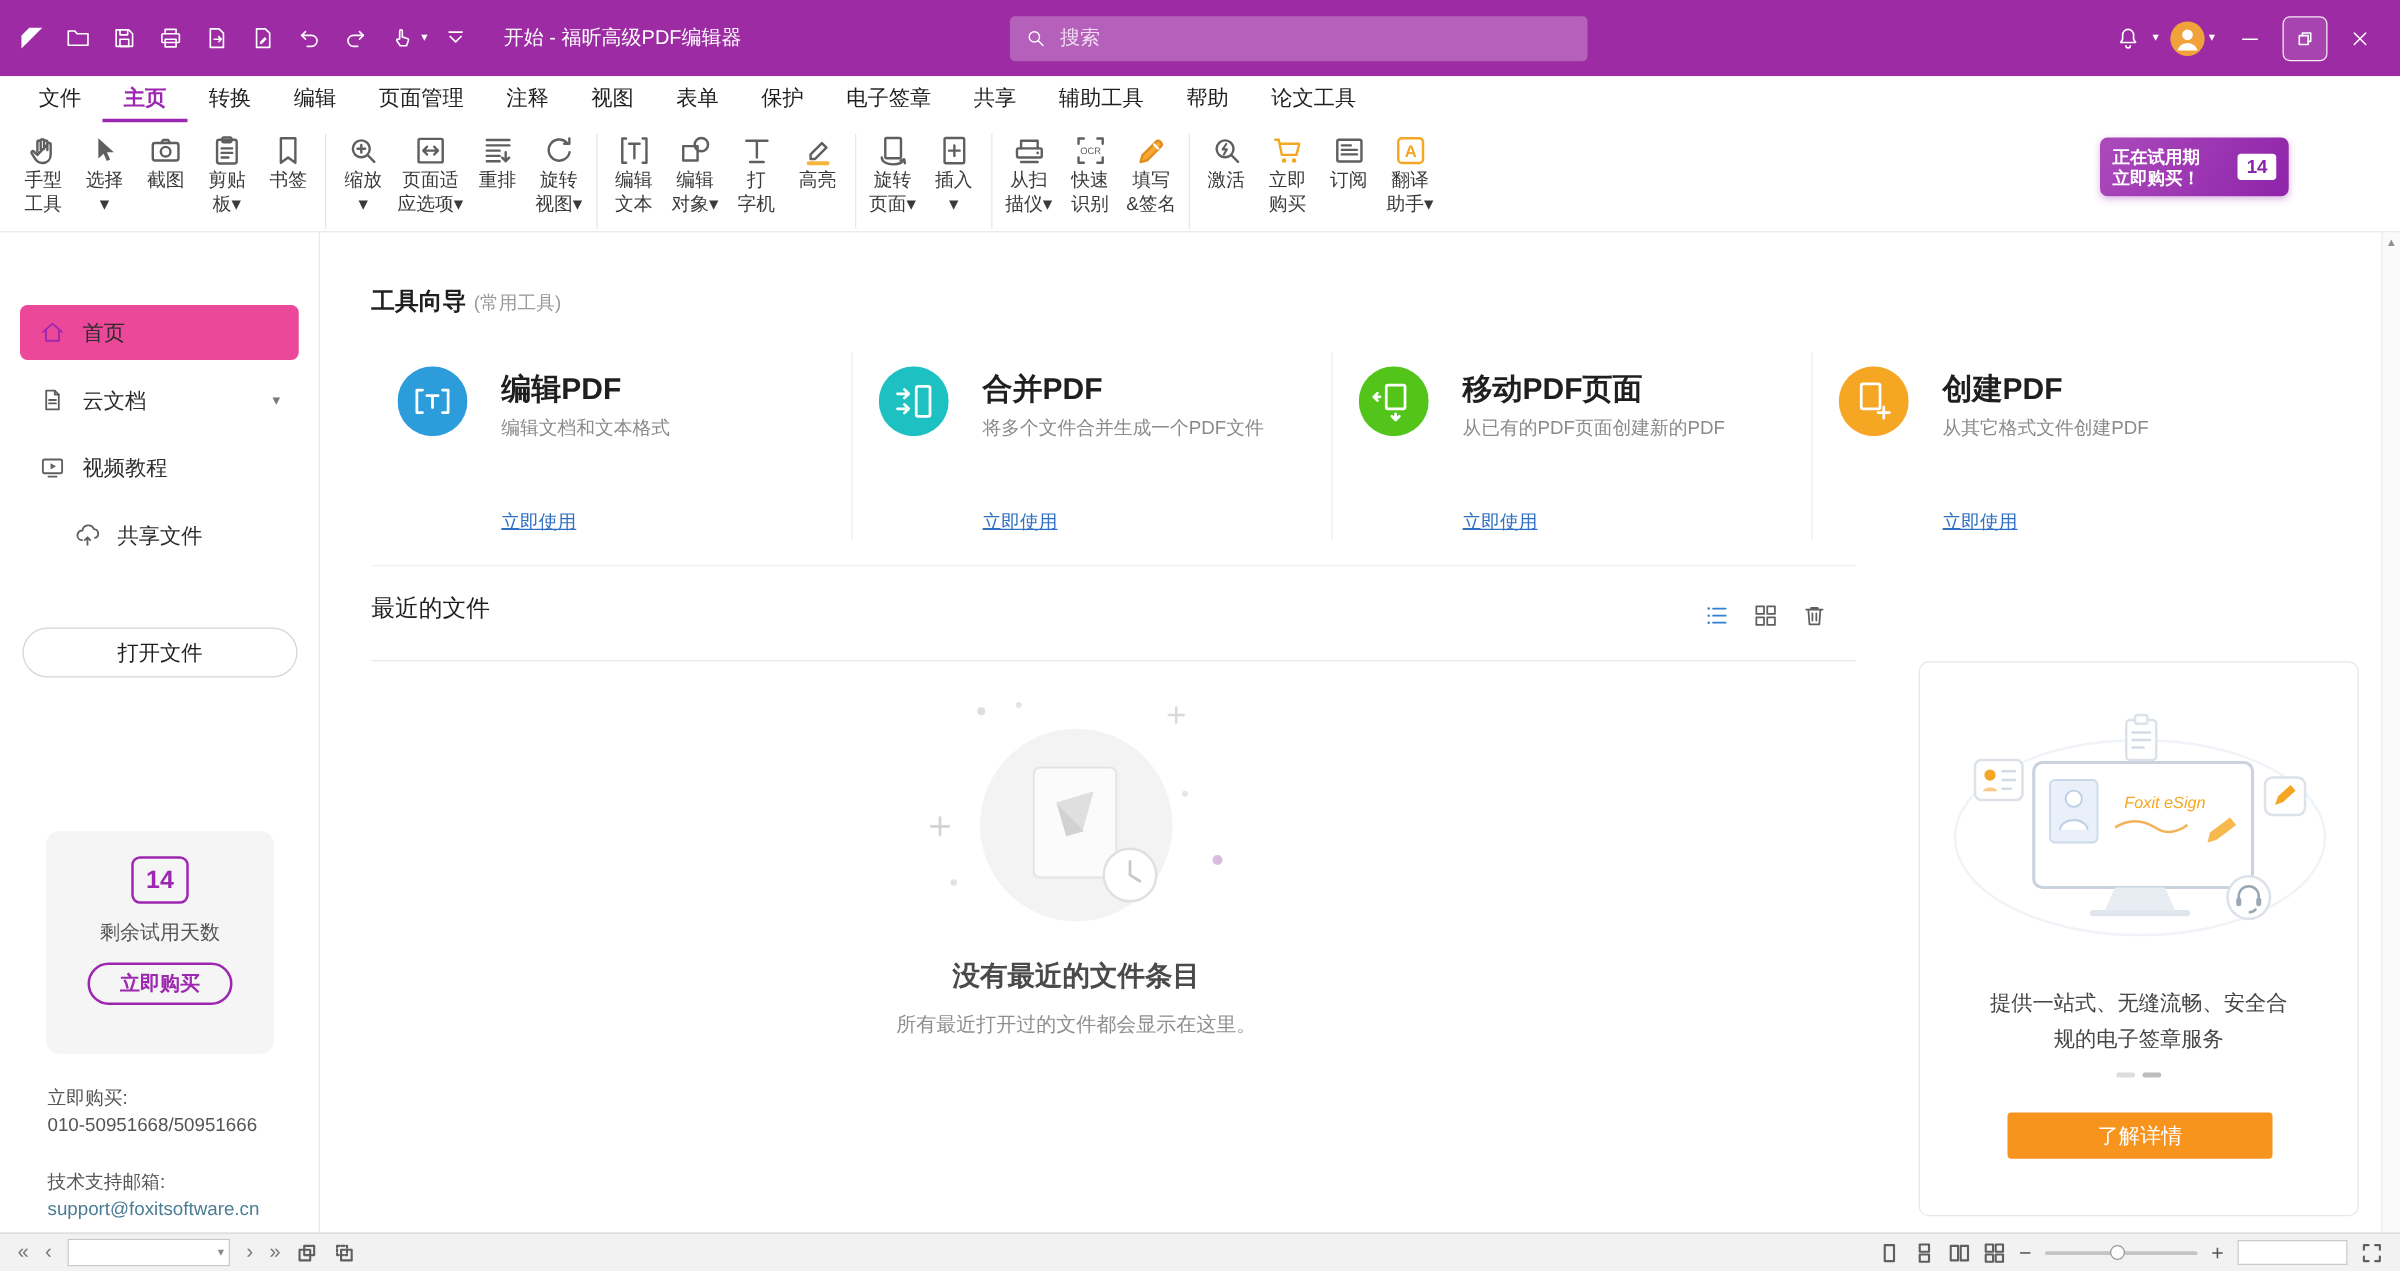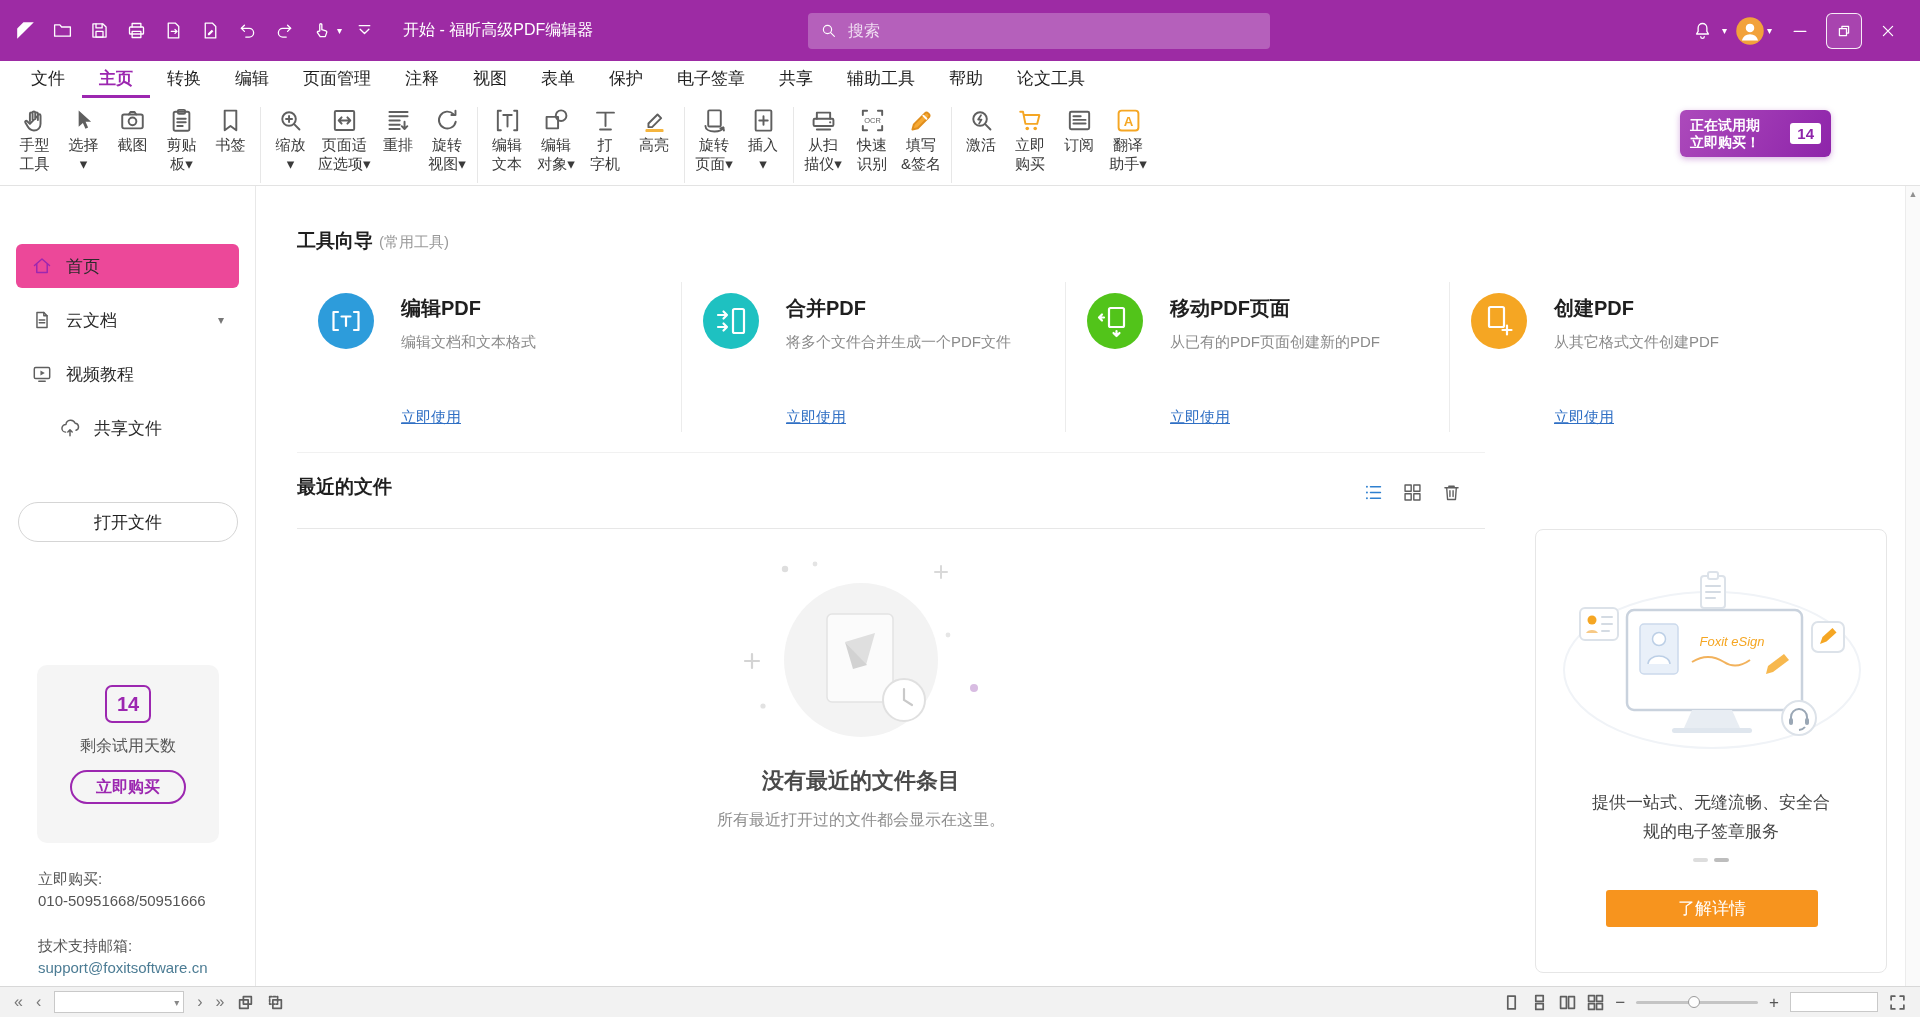--- a/index.html
+++ b/index.html
@@ -65,25 +65,25 @@
   .contact .email { color: #4C7C94; }
 
   
   #content { position: absolute; left: 257px; top: 186px; right: 15px; bottom: 31px; background: #fff; }
   .tools-heading { position: absolute; left: 40px; top: 42px; font-size: 19px; font-weight: bold; color: #1f1f1f; }
   .tools-heading .sub { font-weight: normal; font-size: 15px; color: #9a9a9a; margin-left: 6px; }
   .cards { position: absolute; left: 40px; top: 96px; display: flex; }
   .card { width: 384px; height: 150px; position: relative; }
   .card + .card { border-left: 1px solid #ECECEC; }
   .card-icon { position: absolute; left: 21px; top: 11px; width: 56px; height: 56px; }
-  .card-title { position: absolute; left: 104px; top: 13px; font-size: 20px; font-weight: bold; color: #1f1f1f; }
+  .card-title { position: absolute; left: 104px; top: 13px; font-size: 24px; font-weight: bold; color: #1f1f1f; }
   .card-desc { position: absolute; left: 104px; top: 51px; font-size: 15px; color: #8a8a8a; white-space: nowrap; }
   .card-link { position: absolute; left: 104px; top: 126px; font-size: 15px; color: #2F6FC4; text-decoration: underline; cursor: pointer; }
   .divider-top { position: absolute; left: 40px; top: 266px; width: 1188px; height: 1px; background: #F1F1F1; }
-  .recent-heading { position: absolute; left: 40px; top: 288px; font-size: 19px; font-weight: bold; color: #1f1f1f; }
+  .recent-heading { position: absolute; left: 40px; top: 288px; font-size: 19px; font-weight: normal; color: #1f1f1f; }
   .recent-toolbar { position: absolute; left: 1106px; top: 296px; display: flex; gap: 18px; align-items: center; }
   .recent-toolbar svg { width: 21px; height: 21px; }
   .divider-recent { position: absolute; left: 40px; top: 342px; width: 1188px; height: 1px; background: #E7E7E7; }
   .empty-illustration { position: absolute; left: 454px; top: 344px; }
   .empty-title { position: absolute; left: 404px; top: 580px; width: 400px; text-align: center; font-size: 22px; font-weight: bold; color: #4a4a4a; }
   .empty-desc { position: absolute; left: 354px; top: 624px; width: 500px; text-align: center; font-size: 16px; color: #8e8e8e; }
 
   .promo-card { position: absolute; left: 1278px; top: 343px; width: 352px; height: 444px; border: 1px solid #E6E6E6; border-radius: 8px; background: #fff; }
   .promo-illustration { position: absolute; left: 0; top: 12px; }
   .promo-text { position: absolute; left: 0; top: 258px; width: 100%; text-align: center; font-size: 17px; color: #454545; line-height: 29px; }

